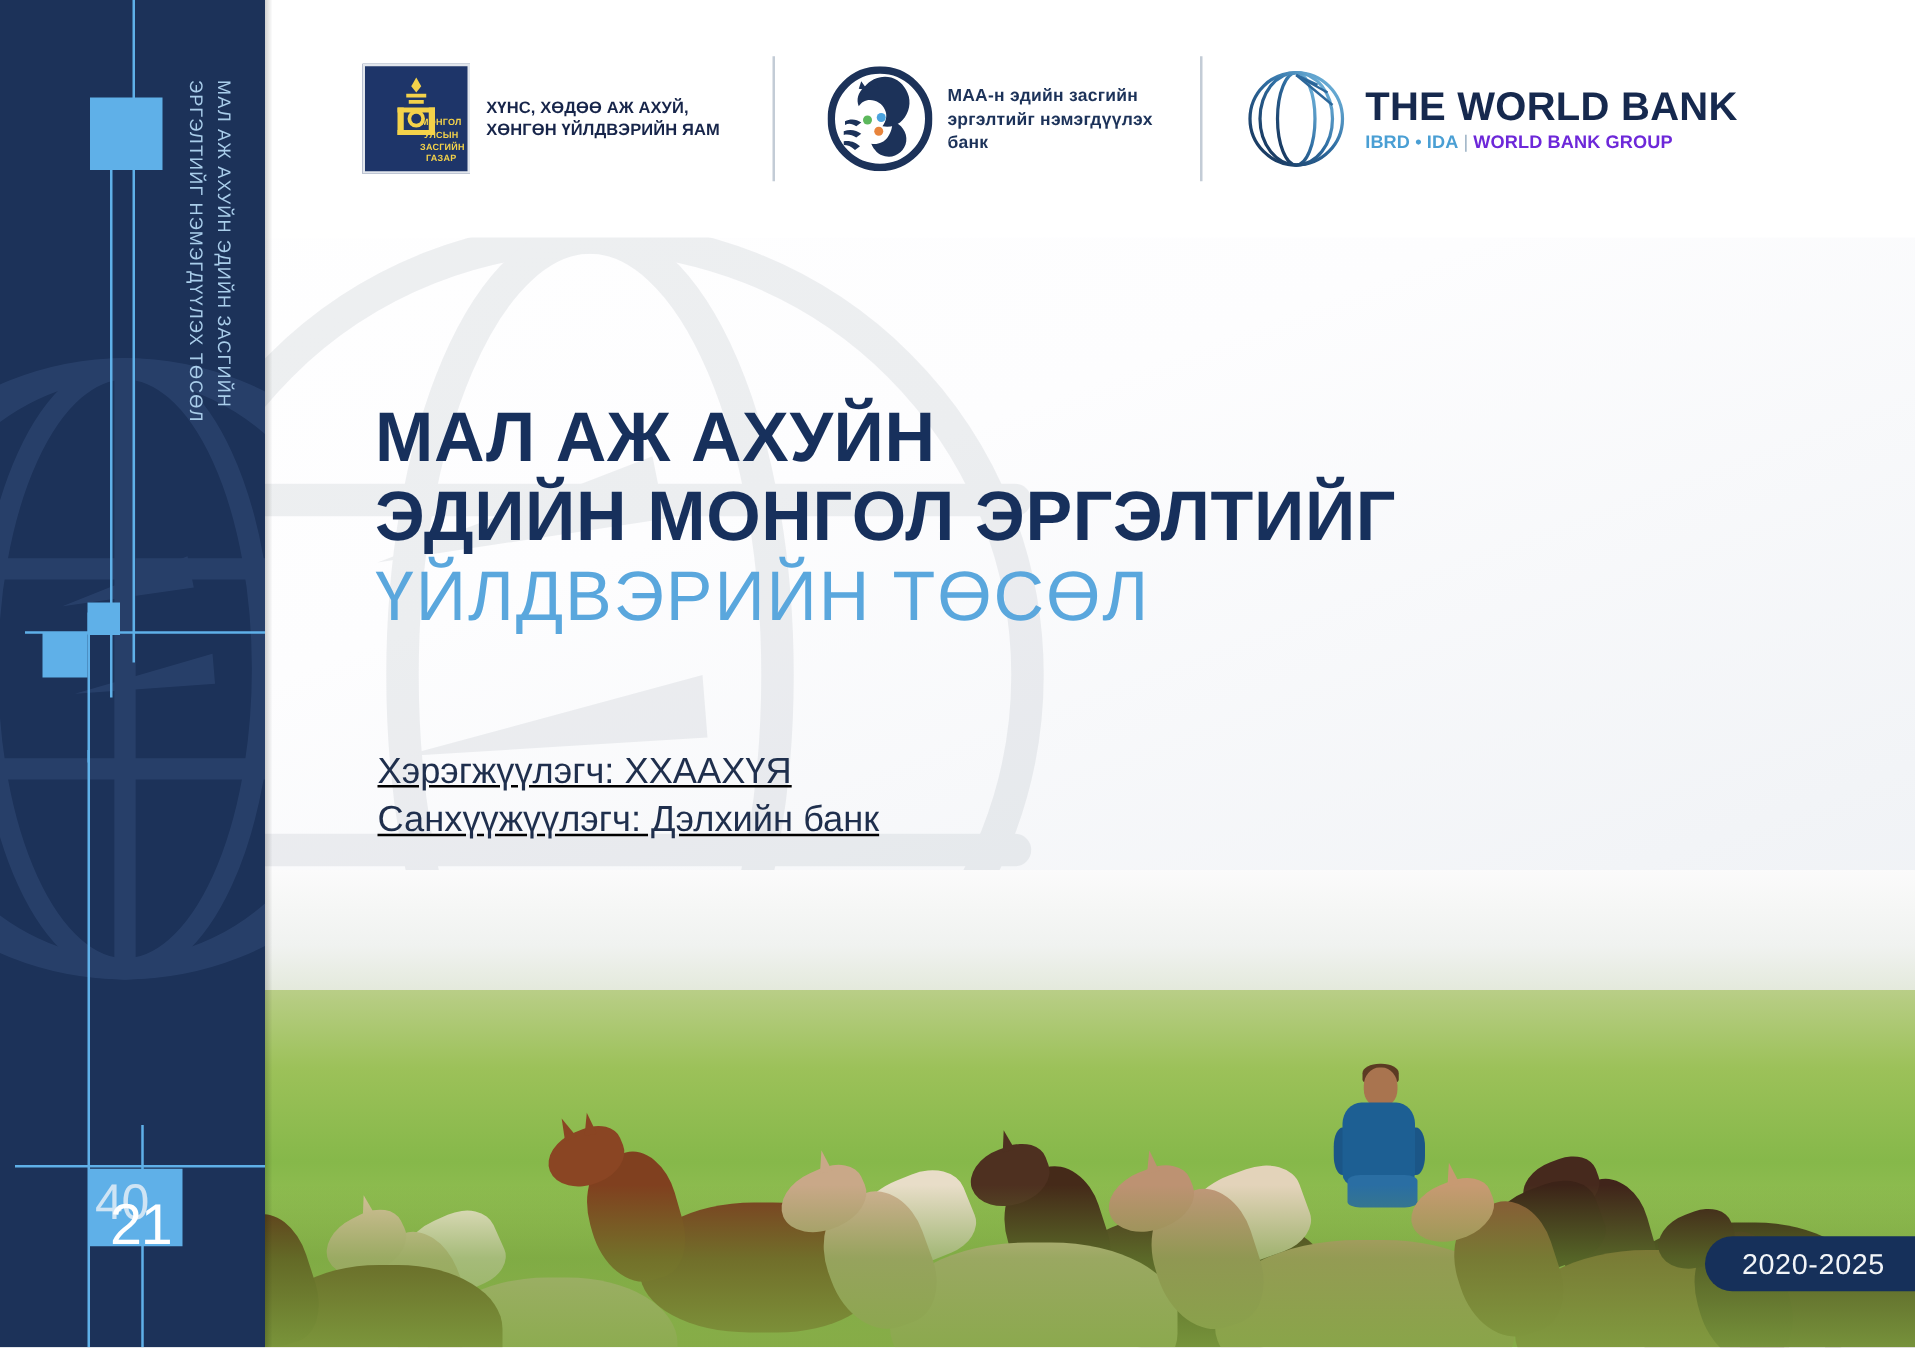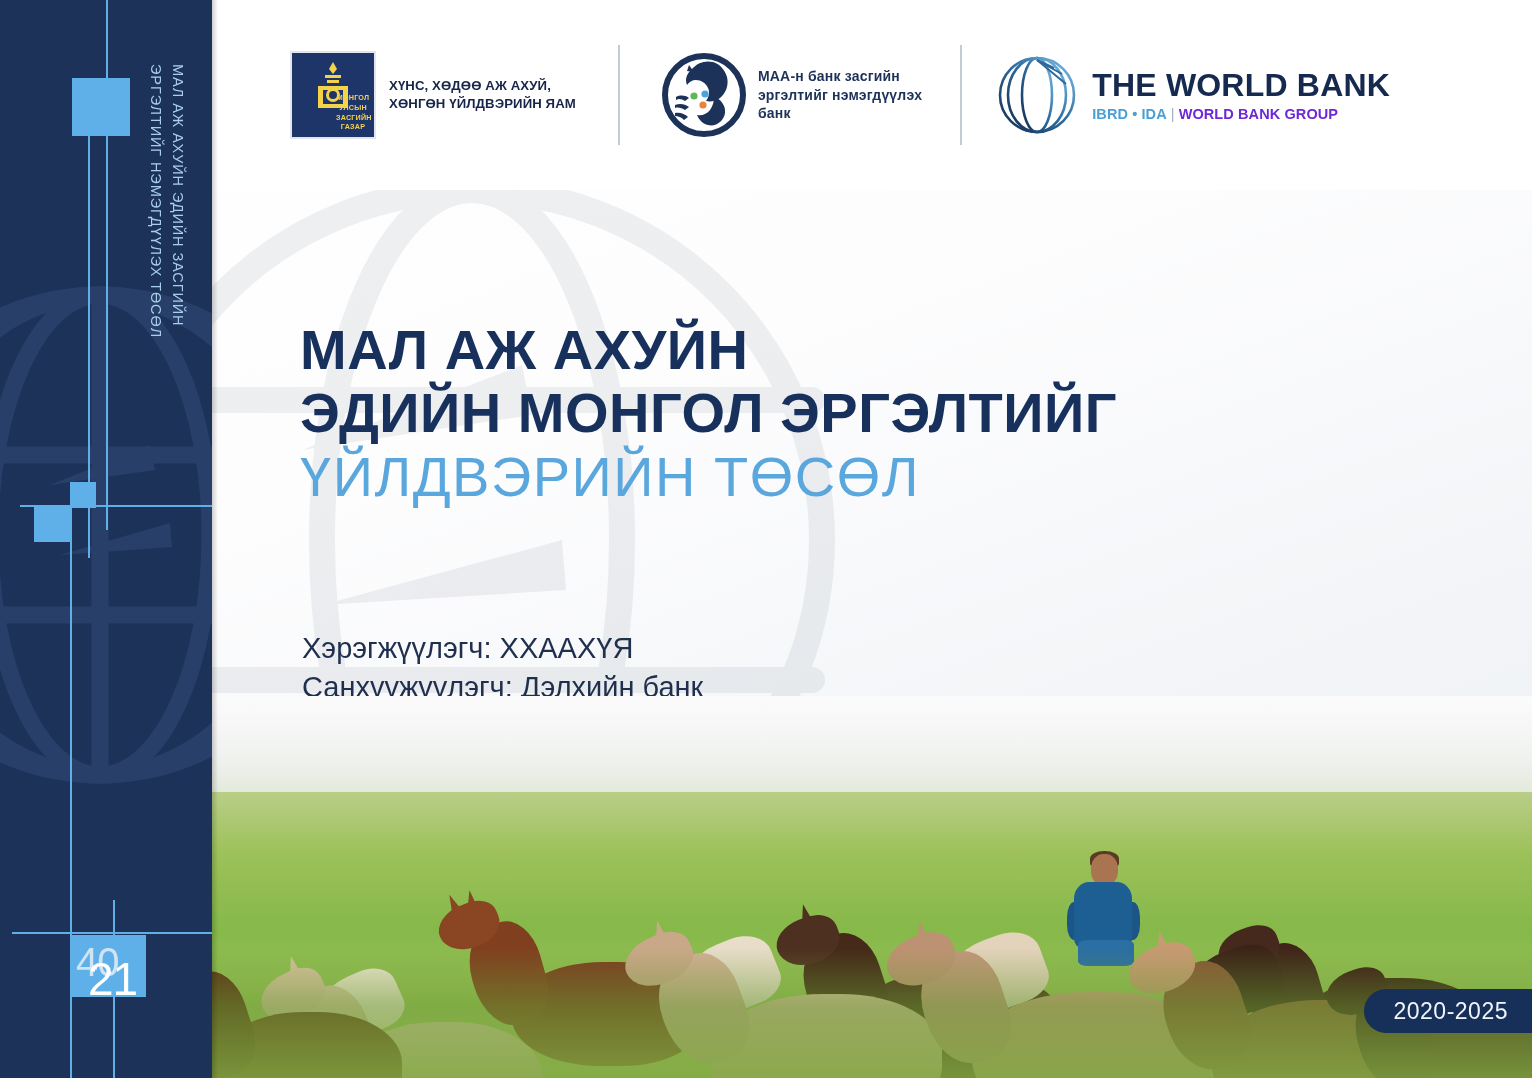--- a/index.html
+++ b/index.html
@@ -61,21 +61,21 @@
   .wb-sub{margin-top:5px;font-size:14.5px;font-weight:700;letter-spacing:.1px;white-space:nowrap;}
   .wb-sub .lt{color:#4a9fd4;}
   .wb-sub .pipe{color:#9ab0c4;font-weight:400;margin:0 4px;}
   .wb-sub .dk{color:#6d28d9;}
 
   
   .titlewrap{position:absolute;left:88px;top:318px;width:1100px;}
   .t-line{font-size:56px;font-weight:700;line-height:1.13;letter-spacing:.5px;color:#17305c;white-space:nowrap;}
   .t-line.accent{color:#5aa7dd;font-weight:500;letter-spacing:1.5px;}
 
-  .subwrap{position:absolute;left:90px;top:629px;}
+  .subwrap{position:absolute;left:90px;top:598px;text-decoration:underline;}
   .s-line{font-size:29px;color:#1f2f4d;line-height:1.35;white-space:nowrap;font-weight:400;}
 
   
   .photo{position:absolute;left:0;bottom:0;width:1396px;height:382px;overflow:hidden;}
   .ph-sky{position:absolute;left:0;top:0;width:100%;height:110px;
           background:linear-gradient(180deg,#fbfbfb 0%,#f0f2f0 55%,#dfe6d4 100%);}
   .ph-field{position:absolute;left:0;top:96px;width:100%;height:286px;
             background:linear-gradient(180deg,#b9ce87 0%,#9cc159 22%,#86b84a 48%,#9cc35a 74%,#b4cf6e 100%);}
   .ph-grass{position:absolute;left:0;bottom:0;width:100%;height:130px;
             background:linear-gradient(180deg,rgba(110,160,55,0) 0%,rgba(104,152,50,.55) 45%,rgba(126,166,64,.85) 100%);}
@@ -201,21 +201,21 @@
           <path d="M42 3a39 39 0 1 1 0 78 39 39 0 0 1 0-78z" fill="none" stroke="#1c3259" stroke-width="6"></path>
           <path d="M30 16c5-6 13-9 21-7 7 2 12 8 14 15 2 8-1 16-7 21-4 3-9 4-14 3 3-4 4-9 2-13-2-5-7-8-12-8-4 0-7 2-9 5-2-5-1-11 5-16z" fill="#1c3259"></path>
           <path d="M27 12l5 7-7-1zM38 10l3 8-7-3z" fill="#1c3259"></path>
           <path d="M52 44c7 2 12 9 11 16-1 8-9 14-17 12-5-1-9-5-11-10 5 1 10-1 13-5 3-4 4-9 4-13z" fill="#1c3259"></path>
           <path d="M14 44c4-2 9-2 13 1l-4 3c-3-2-6-3-9-1zM13 52c5-2 10-1 14 2l-4 3c-3-2-7-3-10-2zM13 60c5-1 10 1 13 4l-4 3c-3-3-6-4-9-4z" fill="#1c3259"></path>
           <circle cx="32" cy="43" r="3.6" fill="#5cb85c"></circle>
           <circle cx="43" cy="41" r="3.6" fill="#4aa3df"></circle>
           <circle cx="41" cy="52" r="3.6" fill="#e8843c"></circle>
         </svg>
         <div class="proj-txt">
-          <span>МАА-н банк засгийн</span><br>
+          <span>МАА-н эдийн засгийн</span><br>
           <span>эргэлтийг нэмэгдүүлэх</span><br>
           <span>банк</span>
         </div>
       </div>
 
       <div class="logo-div" style="margin-left:38px;"></div>
 
       <div class="logo-cell" style="margin-left:34px;">
         <svg class="wb-globe" viewBox="0 0 82 82">
           <defs>

